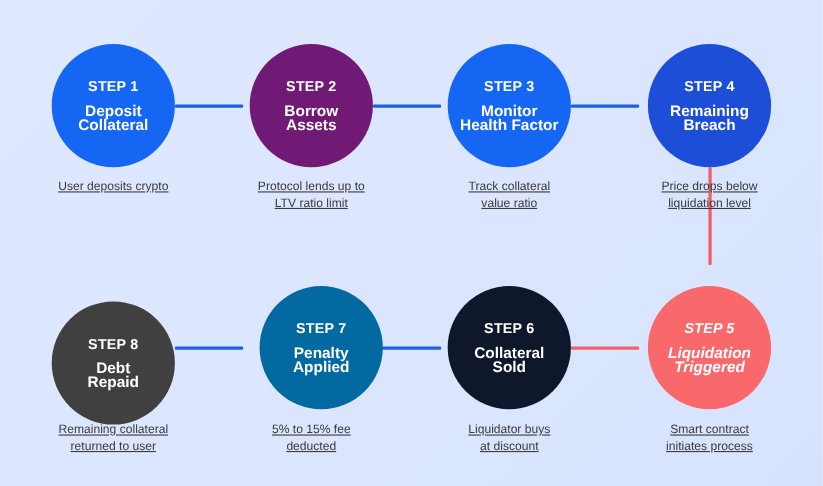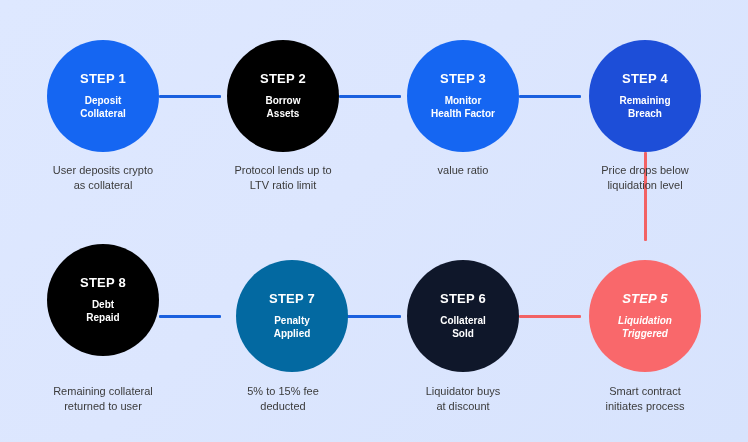--- a/index.html
+++ b/index.html
@@ -49,39 +49,40 @@
     color: #ffffff;
     font-size: 13px;
     font-weight: bold;
     letter-spacing: 0.2px;
     line-height: 1;
     margin-bottom: 9px;
     text-align: center;
   }
   .node .step-sub {
     color: #ffffff;
-    font-size: 10px;
+    font-size: 14px;
     font-weight: bold;
     line-height: 13px;
     text-align: center;
     padding: 0 6px;
   }
   .node .step-sub span {
     display: block;
   }
 
   
   .caption {
     position: absolute;
     width: 180px;
     text-align: center;
     color: #3b3b3b;
     font-size: 11px;
     line-height: 15px;
     z-index: 4;
+    text-decoration: underline;
   }
   .caption span {
     display: block;
   }
 </style>
 </head>
 <body>
 
 <div class="canvas">
 
@@ -96,21 +97,21 @@
   <div class="connector h" style="left:159px; top:315px; width:62px; background:#1a60df;"></div>
 
   <div class="node" style="left:47px; top:40px; background:#1566f2;">
     <div class="step-title">STEP 1</div>
     <div class="step-sub">
       <span>Deposit</span>
       <span>Collateral</span>
     </div>
   </div>
 
-  <div class="node" style="left:227px; top:40px; background:#000000;">
+  <div class="node" style="left:227px; top:40px; background:#701a75;">
     <div class="step-title">STEP 2</div>
     <div class="step-sub">
       <span>Borrow</span>
       <span>Assets</span>
     </div>
   </div>
 
   <div class="node" style="left:407px; top:40px; background:#1566f2;">
     <div class="step-title">STEP 3</div>
     <div class="step-sub">
@@ -122,35 +123,35 @@
   <div class="node" style="left:589px; top:40px; background:#1d4ed8;">
     <div class="step-title">STEP 4</div>
     <div class="step-sub">
       <span>Remaining</span>
       <span>Breach</span>
     </div>
   </div>
 
   <div class="caption" style="left:13px; top:163px;">
     <span>User deposits crypto</span>
-    <span>as collateral</span>
   </div>
   <div class="caption" style="left:193px; top:163px;">
     <span>Protocol lends up to</span>
     <span>LTV ratio limit</span>
   </div>
   <div class="caption" style="left:373px; top:163px;">
+    <span>Track collateral</span>
     <span>value ratio</span>
   </div>
   <div class="caption" style="left:555px; top:163px;">
     <span>Price drops below</span>
     <span>liquidation level</span>
   </div>
 
-  <div class="node" style="left:47px; top:244px; background:#000000;">
+  <div class="node" style="left:47px; top:274px; background:#404040;">
     <div class="step-title">STEP 8</div>
     <div class="step-sub">
       <span>Debt</span>
       <span>Repaid</span>
     </div>
   </div>
 
   <div class="node" style="left:236px; top:260px; background:#0369a1;">
     <div class="step-title">STEP 7</div>
     <div class="step-sub">

